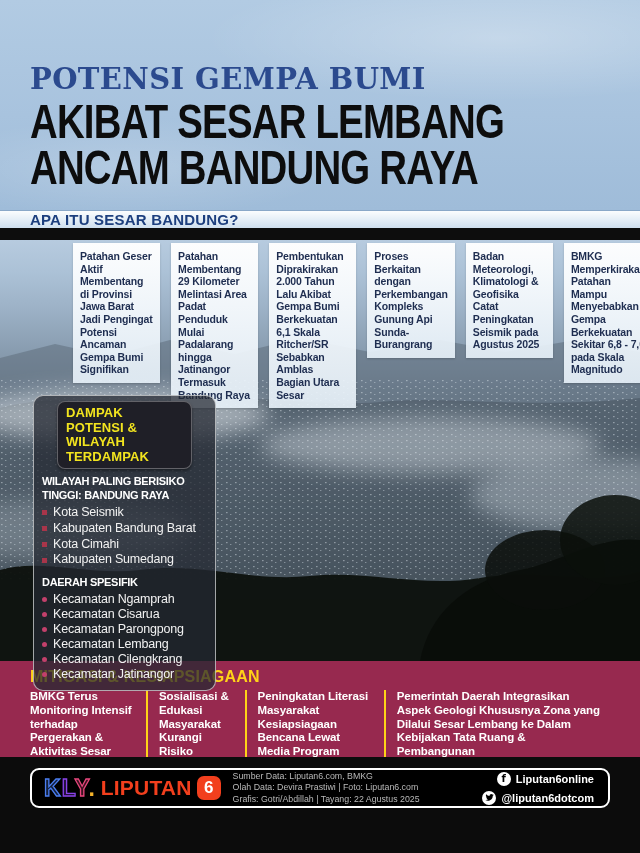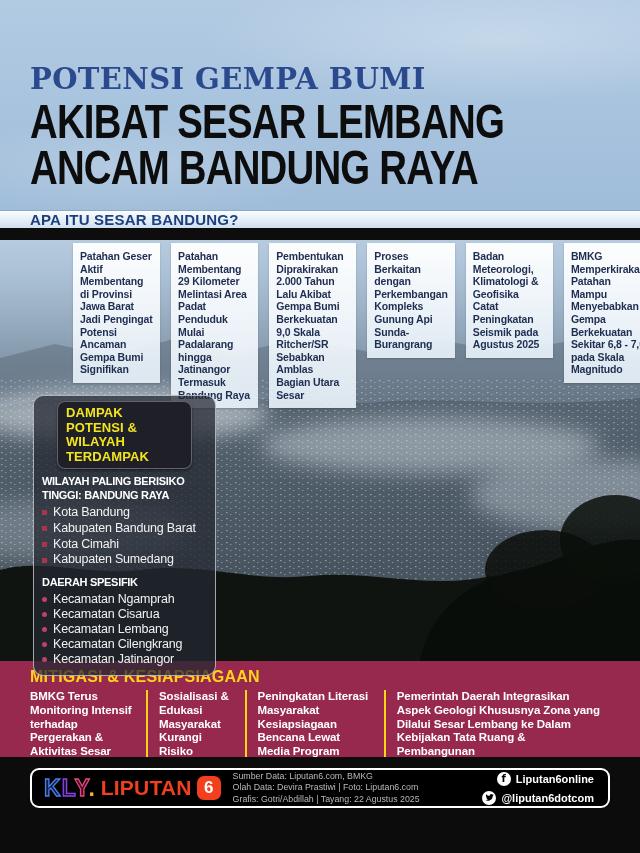--- a/index.html
+++ b/index.html
@@ -143,39 +143,40 @@
       <ellipse cx="60" cy="290" rx="130" ry="30" fill="#d8e2ea" opacity="0.25" filter="url(#fogBlur)"></ellipse>
       <path d="M0,330 C40,318 90,336 140,330 C200,322 250,342 310,336 C370,330 420,348 480,338 C540,328 590,346 640,332 L640,421 L0,421 Z" fill="#0d110d" opacity="0.95"></path>
       <path d="M420,421 C430,370 470,340 520,330 C560,322 600,295 640,300 L640,421 Z" fill="#090d09" opacity="0.95"></path>
       <ellipse cx="545" cy="330" rx="60" ry="40" fill="#0a0e0a" opacity="0.85"></ellipse>
       <ellipse cx="615" cy="300" rx="55" ry="45" fill="#0b0f0b" opacity="0.85"></ellipse>
     </svg>
 
     <div class="cards">
       <div class="card">Patahan Geser Aktif Membentang di Provinsi Jawa Barat Jadi Pengingat Potensi Ancaman Gempa Bumi Signifikan</div>
       <div class="card">Patahan Membentang 29 Kilometer Melintasi Area Padat Penduduk Mulai Padalarang hingga Jatinangor Termasuk Bandung Raya</div>
-      <div class="card">Pembentukan Diprakirakan 2.000 Tahun Lalu Akibat Gempa Bumi Berkekuatan 9,0 Skala Ritcher/SR Sebabkan Amblas Bagian Utara Sesar</div>
+      <div class="card">Pembentukan Diprakirakan 2.000 Tahun Lalu Akibat Gempa Bumi Berkekuatan 6,1 Skala Ritcher/SR Sebabkan Amblas Bagian Utara Sesar</div>
       <div class="card">Proses Berkaitan dengan Perkembangan Kompleks Gunung Api Sunda-Burangrang</div>
       <div class="card">Badan Meteorologi, Klimatologi &amp; Geofisika Catat Peningkatan Seismik pada Agustus 2025</div>
       <div class="card">BMKG Memperkirakan Patahan Mampu Menyebabkan Gempa Berkekuatan Sekitar 6,8 - 7,0 pada Skala Magnitudo</div>
     </div>
 
     <div class="impact-panel">
       <div class="impact-chip">DAMPAK POTENSI &amp; WILAYAH TERDAMPAK</div>
       <div class="impact-sub">WILAYAH PALING BERISIKO TINGGI: BANDUNG RAYA</div>
       <ul class="impact-list">
-        <li>Kota Bandung</li>
+        <li>Kota Seismik</li>
         <li>Kabupaten Bandung Barat</li>
         <li>Kota Cimahi</li>
         <li>Kabupaten Sumedang</li>
       </ul>
       <div class="impact-sub second">DAERAH SPESIFIK</div>
       <ul class="impact-list round">
         <li>Kecamatan Ngamprah</li>
         <li>Kecamatan Cisarua</li>
+        <li>Kecamatan Parongpong</li>
         <li>Kecamatan Lembang</li>
         <li>Kecamatan Cilengkrang</li>
         <li>Kecamatan Jatinangor</li>
       </ul>
     </div>
   </div>
 
   <div class="mitigation">
     <h2>MITIGASI &amp; KESIAPSIAGAAN</h2>
     <div class="mit-cols">

